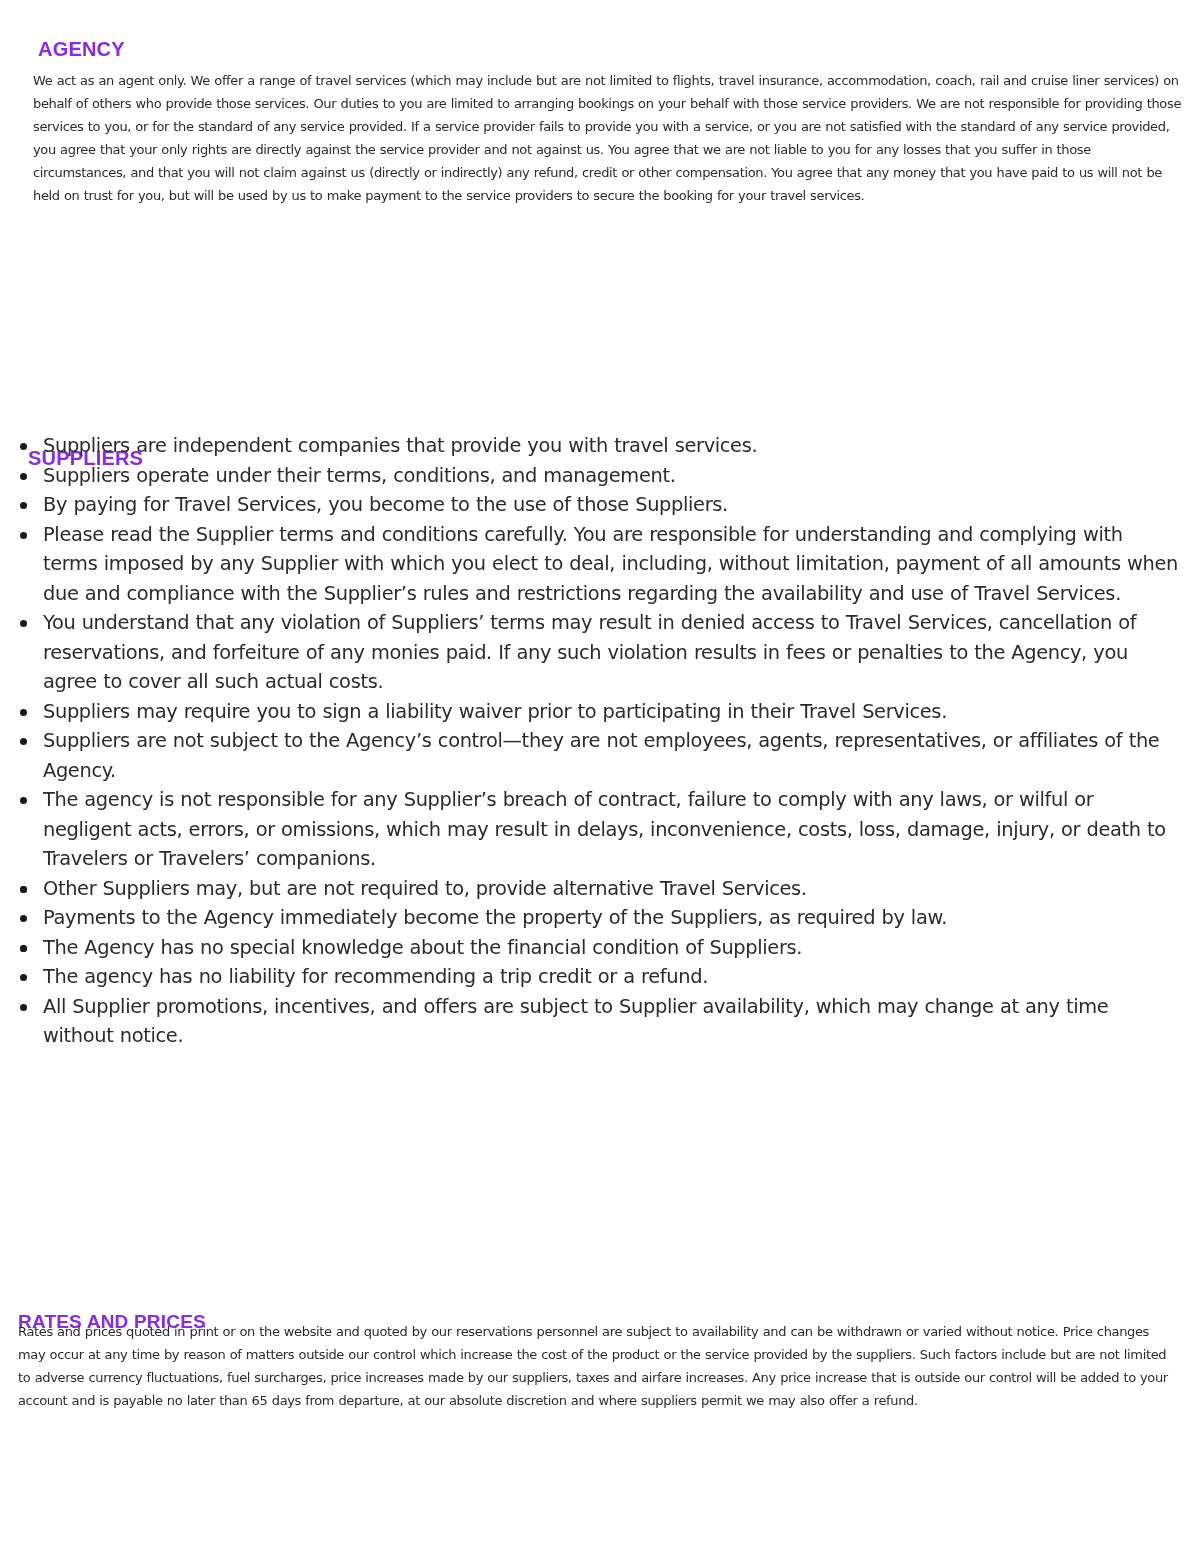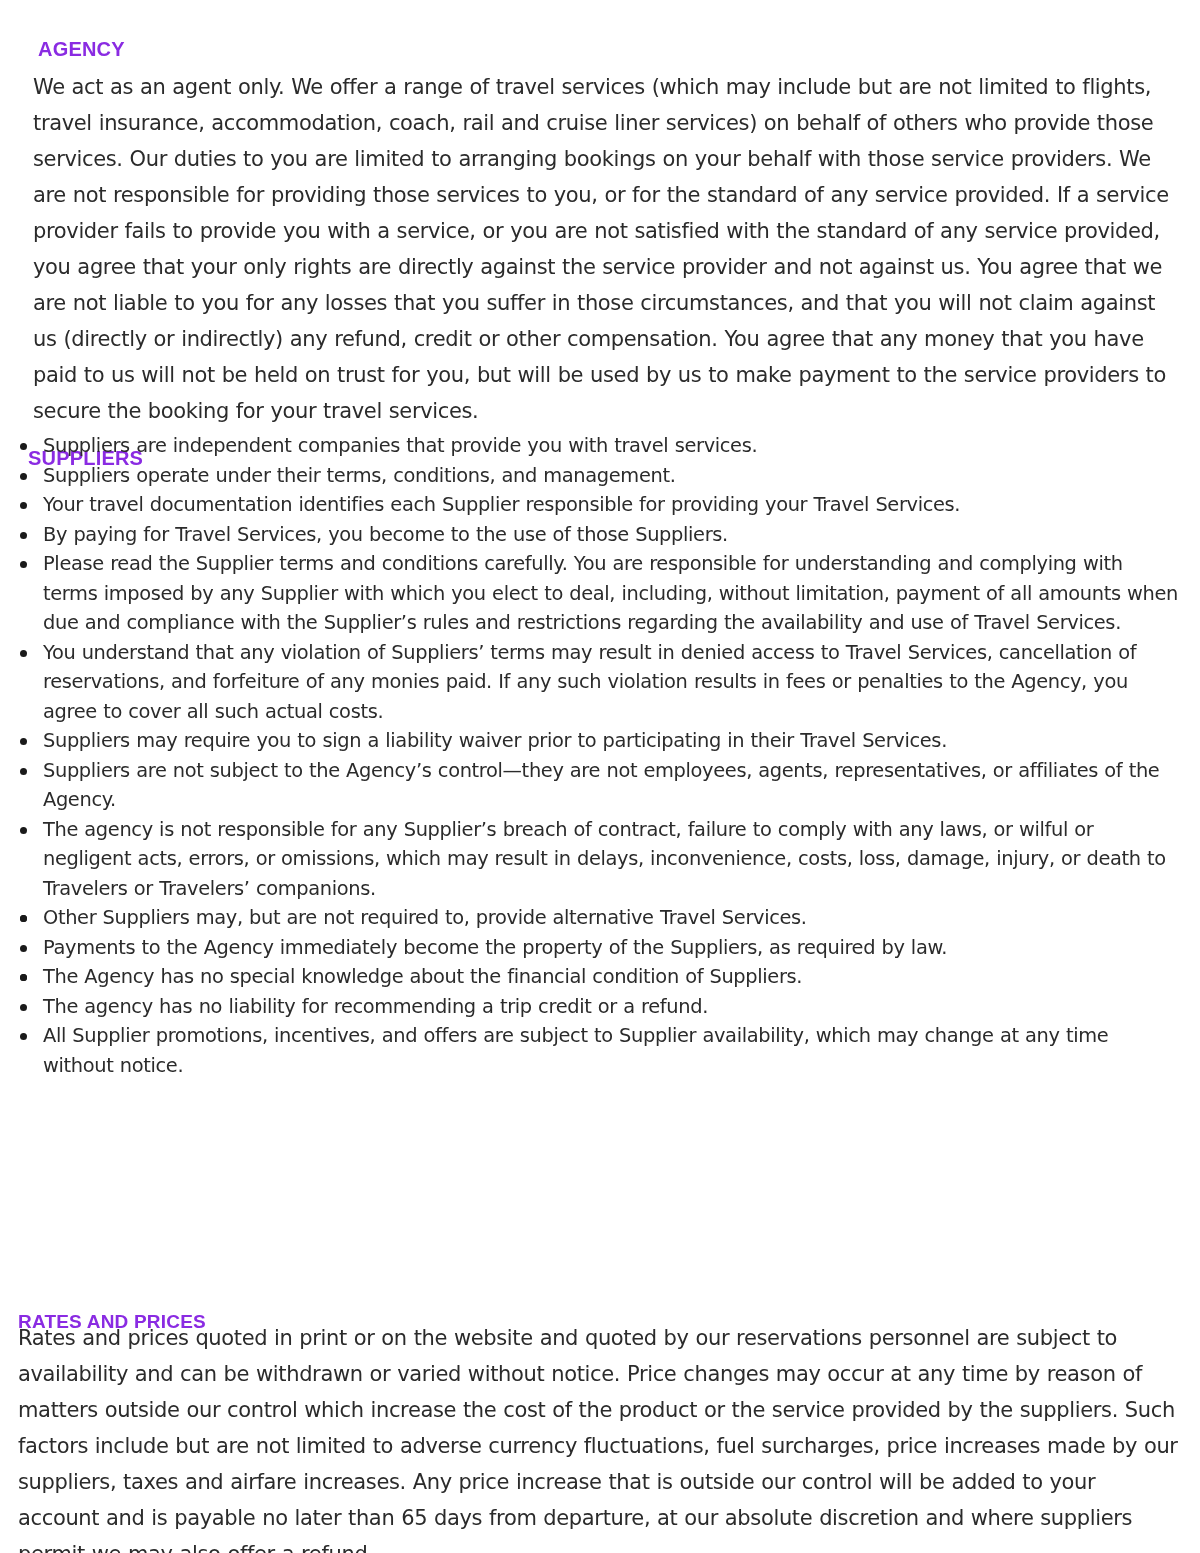--- a/index.html
+++ b/index.html
@@ -24,22 +24,22 @@
       font-family: "Liberation Sans", "DejaVu Sans", sans-serif;
       font-weight: bold;
       color: #8a2be2;
       font-size: 20px;
       letter-spacing: 0.2px;
       position: absolute;
       margin: 0;
       line-height: 24px;
     }
     .body-text {
-      font-size: 21px;
-      line-height: 36px;
+      font-size: 13px;
+      line-height: 23px;
       letter-spacing: -0.35px;
       word-spacing: 0.5px;
       margin: 0;
       position: absolute;
     }
     #agency-heading { left: 38px; top: 37px; }
     #agency-paragraph { left: 33px; top: 69px; width: 1150px; }
 
     #suppliers-heading { left: 28px; top: 402px; margin-top: 44px; }
     #suppliers-list {
@@ -80,21 +80,20 @@
   <section>
     <h2 id="agency-heading" class="heading">AGENCY</h2>
     <p id="agency-paragraph" class="body-text">We act as an agent only. We offer a range of travel services (which may include but are not limited to flights, travel insurance, accommodation, coach, rail and cruise liner services) on behalf of others who provide those services. Our duties to you are limited to arranging bookings on your behalf with those service providers. We are not responsible for providing those services to you, or for the standard of any service provided. If a service provider fails to provide you with a service, or you are not satisfied with the standard of any service provided, you agree that your only rights are directly against the service provider and not against us. You agree that we are not liable to you for any losses that you suffer in those circumstances, and that you will not claim against us (directly or indirectly) any refund, credit or other compensation. You agree that any money that you have paid to us will not be held on trust for you, but will be used by us to make payment to the service providers to secure the booking for your travel services.</p>
   </section>
 
   <section>
     <h2 id="suppliers-heading" class="heading">SUPPLIERS</h2>
     <ul id="suppliers-list">
       <li><span class="bullet"></span><span>Suppliers are independent companies that provide you with travel services.</span></li>
       <li><span class="bullet"></span><span>Suppliers operate under their terms, conditions, and management.</span></li>
-      <li><span class="bullet"></span><span>Your travel documentation identifies each Supplier responsible for providing your Travel Services.</span></li>
       <li><span class="bullet"></span><span>By paying for Travel Services, you become to the use of those Suppliers.</span></li>
       <li><span class="bullet"></span><span>Please read the Supplier terms and conditions carefully. You are responsible for understanding and complying with terms imposed by any Supplier with which you elect to deal, including, without limitation, payment of all amounts when due and compliance with the Supplier’s rules and restrictions regarding the availability and use of Travel Services.</span></li>
       <li><span class="bullet"></span><span>You understand that any violation of Suppliers’ terms may result in denied access to Travel Services, cancellation of reservations, and forfeiture of any monies paid. If any such violation results in fees or penalties to the Agency, you agree to cover all such actual costs.</span></li>
       <li><span class="bullet"></span><span>Suppliers may require you to sign a liability waiver prior to participating in their Travel Services.</span></li>
       <li><span class="bullet"></span><span>Suppliers are not subject to the Agency’s control—they are not employees, agents, representatives, or affiliates of the Agency.</span></li>
       <li><span class="bullet"></span><span>The agency is not responsible for any Supplier’s breach of contract, failure to comply with any laws, or wilful or negligent acts, errors, or omissions, which may result in delays, inconvenience, costs, loss, damage, injury, or death to Travelers or Travelers’ companions.</span></li>
       <li><span class="bullet"></span></li>
       <li><span class="bullet"></span><span>Other Suppliers may, but are not required to, provide alternative Travel Services.</span></li>
       <li><span class="bullet"></span><span>Payments to the Agency immediately become the property of the Suppliers, as required by law.</span></li>
       <li><span class="bullet"></span></li>

